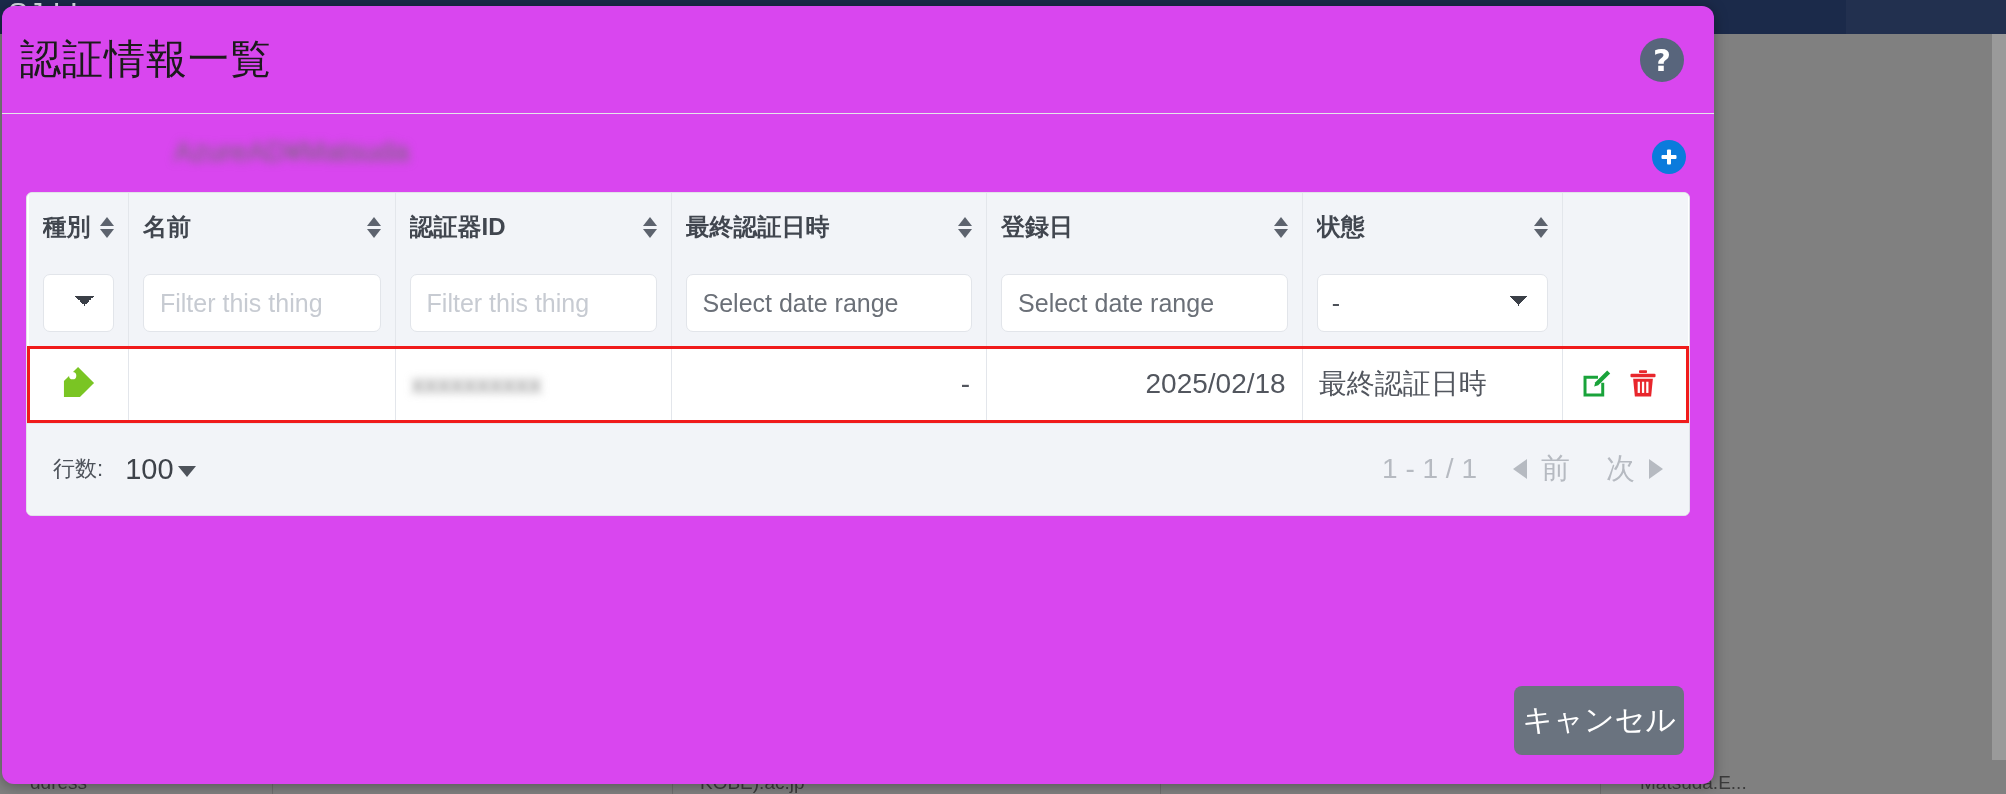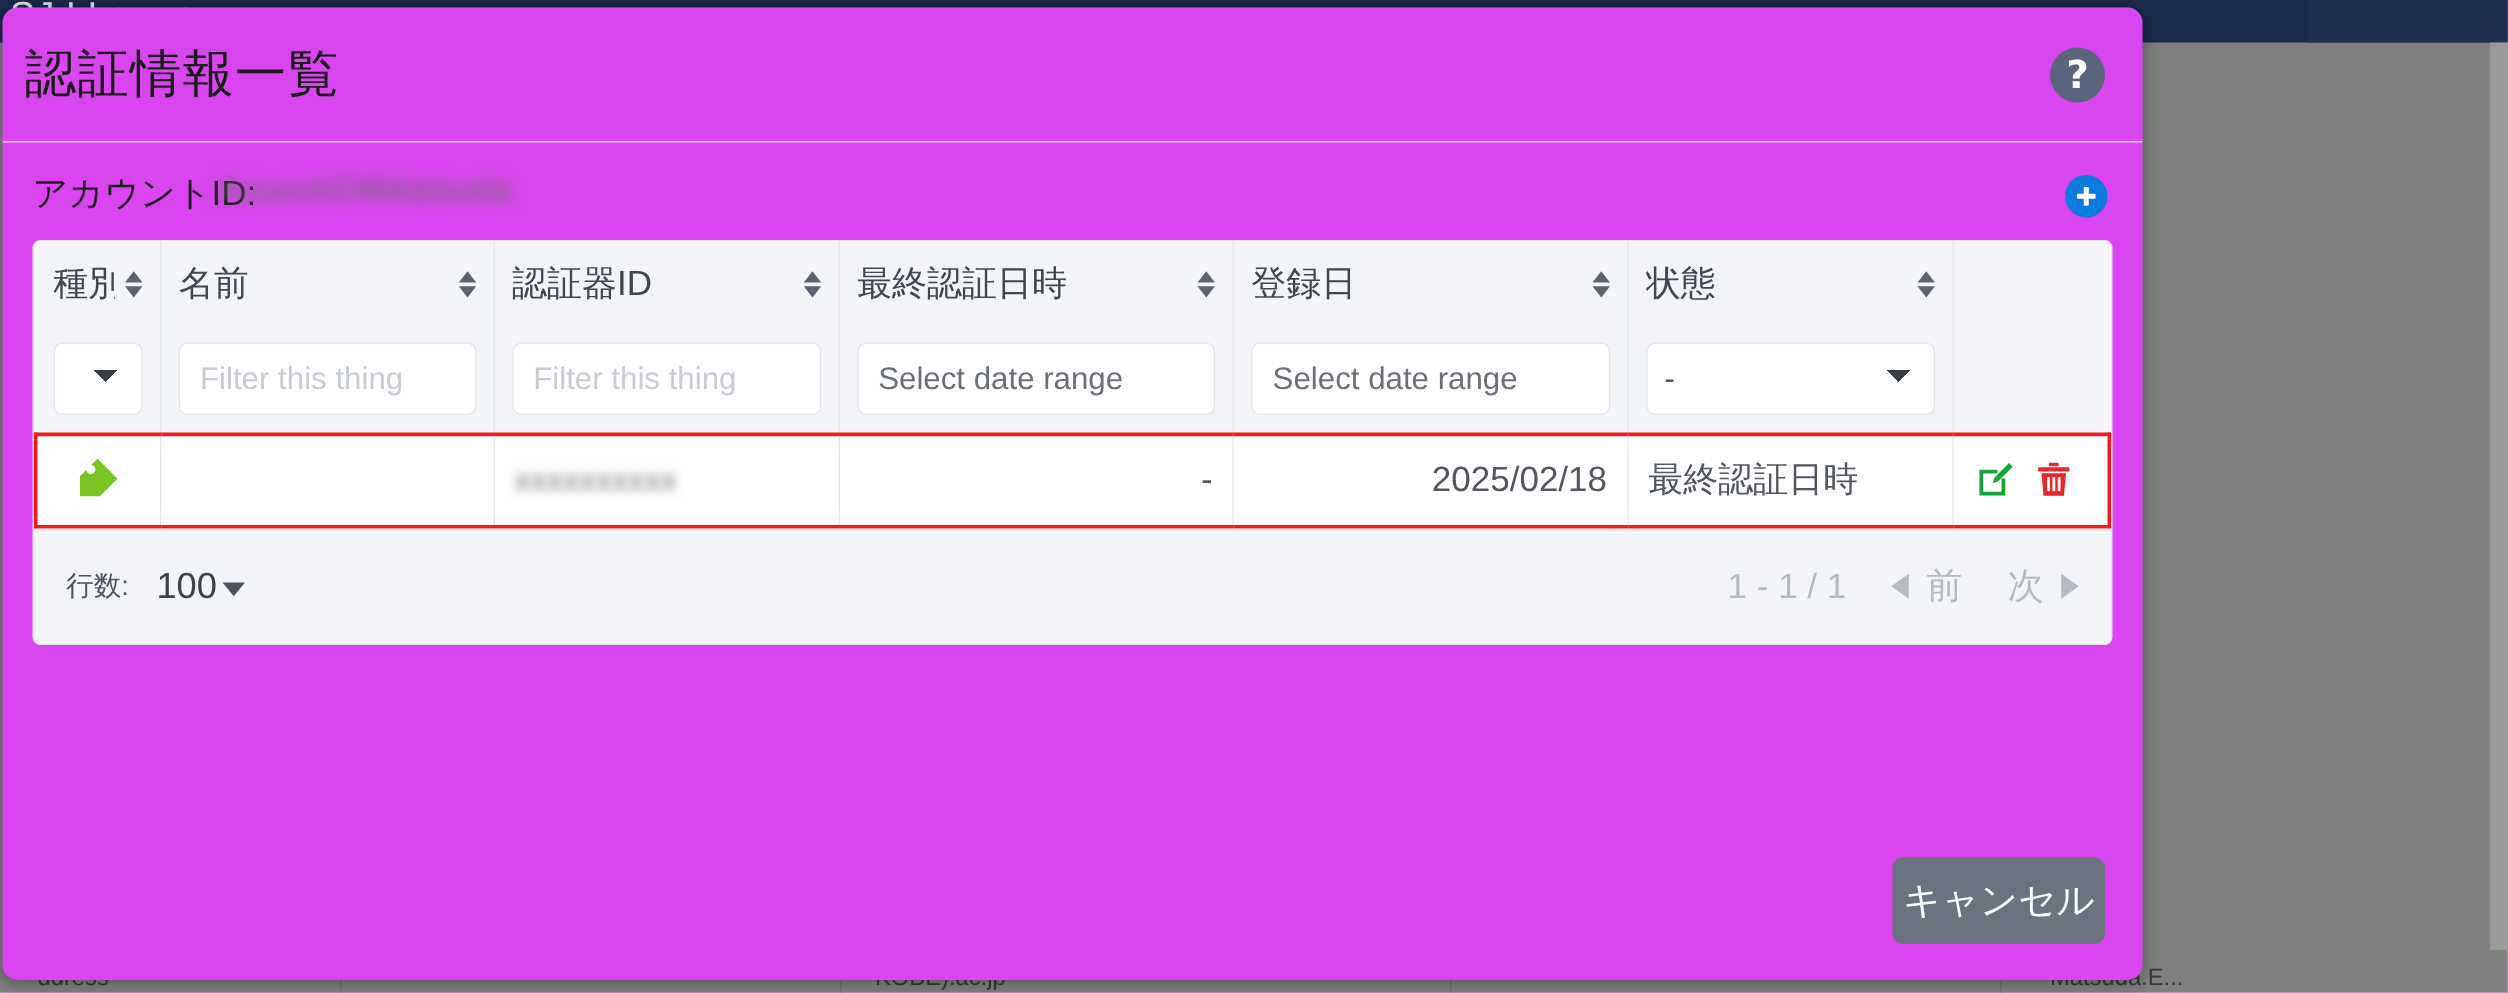--- a/index.html
+++ b/index.html
@@ -122,21 +122,21 @@
   thead th {
     background: #f2f4f8;
     height: 68px;
   }
   .th-inner {
     display: flex; align-items: center; justify-content: space-between;
     padding: 0 14px;
     height: 68px;
   }
   .th-label {
-    font-size: 28px; color: #41464f; font-weight: 400;
+    font-size: 24px; color: #41464f; font-weight: 700;
     white-space: nowrap; overflow: hidden;
   }
   .sort-icon {
     display: flex; flex-direction: column; align-items: center;
     gap: 3px; flex: 0 0 auto; cursor: pointer; padding-left: 8px;
   }
   .sort-icon i {
     display: block; width: 0; height: 0;
     border-left: 7px solid transparent;
     border-right: 7px solid transparent;
@@ -282,21 +282,20 @@
 <div id="modal">
 
   <div id="modal-header">
     <div id="modal-title">認証情報一覧</div>
     <div id="help-icon">?</div>
   </div>
 
   <div id="modal-body">
 
     <div id="account-row">
-      <span id="account-label">アカウントID:</span>
       <span id="account-value">AzureAD¥Matsuda</span>
       <div id="add-icon">
         <svg width="22" height="22" viewBox="0 0 22 22" aria-hidden="true">
           <rect x="9" y="3.5" width="4" height="15" rx="1" fill="#ffffff"></rect>
           <rect x="3.5" y="9" width="15" height="4" rx="1" fill="#ffffff"></rect>
         </svg>
       </div>
     </div>
 
     <div id="table-card">

